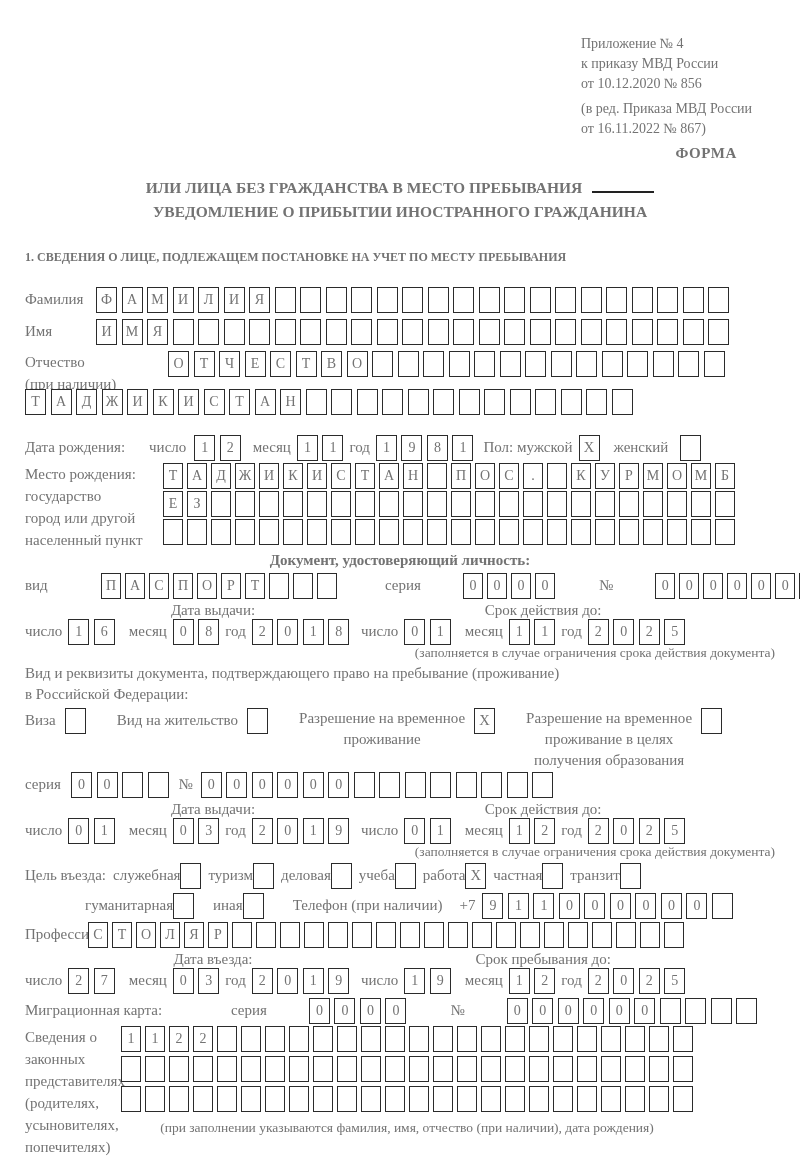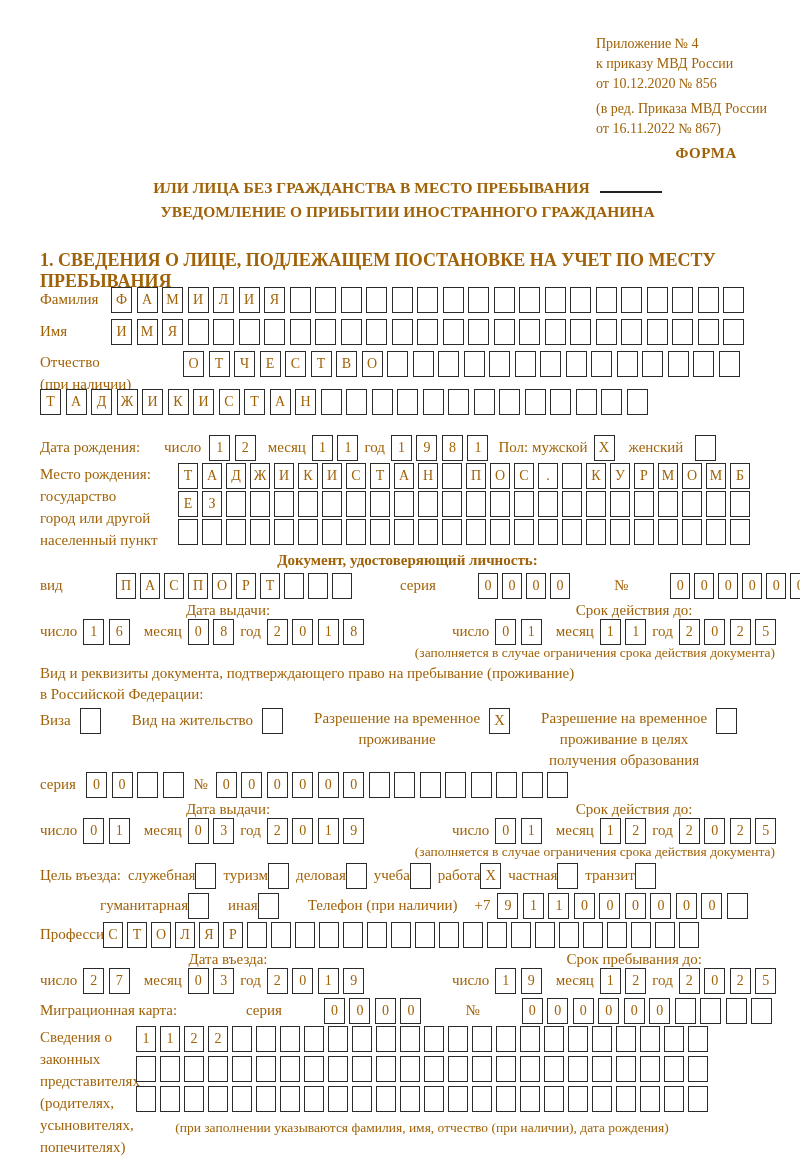--- a/index.html
+++ b/index.html
@@ -1,26 +1,26 @@
 <!DOCTYPE html>
 <html><head>
 <meta charset="utf-8">
 <style>
   html,body { margin:0; padding:0; background:#ffffff; }
   .page {
     position:relative; width:800px; height:1163px; background:#fff;
-    box-sizing:border-box; padding:34px 25px 0 40px; overflow:hidden;
-    font-family:"Liberation Serif", serif; color:#a16207;
+    box-sizing:border-box; padding:34px 25px 0 25px; overflow:hidden;
+    font-family:"Liberation Serif", serif; color:#737373;
   }
   .hdr { margin-left:556px; width:200px; font-size:14px; line-height:20px; }
   .hdr-gap { margin-top:5px; }
   .forma { margin-top:6px; text-align:right; padding-right:38px; font-weight:bold; font-size:15px; letter-spacing:.6px; height:19px; }
   .title { margin-top:12px; text-align:center; font-weight:bold; font-size:15.5px; line-height:24px; }
   .uline { display:inline-block; width:62px; height:12px; border-bottom:2px solid #222; margin-left:10px; }
-  .sec { margin-top:26px; font-weight:bold; font-size:18px; height:20px; }
+  .sec { margin-top:26px; font-weight:bold; font-size:12px; height:20px; }
 
   .lbl { font-size:15px; line-height:24px; white-space:nowrap; }
   .frow { display:flex; align-items:flex-start; height:26px; }
   .bxs { display:inline-flex; gap:4.5px; }
   .b { box-sizing:border-box; flex:0 0 auto; width:21px; height:26px; border:1.5px solid #2b2b2b;
        font-size:14px; line-height:23px; text-align:center; background:#fff; }
   .tight .b { width:20px; }
   .tight { gap:4px; }
   .cb { box-sizing:border-box; display:inline-block; flex:0 0 auto; width:21px; height:26px;
         border:1.5px solid #2b2b2b; font-size:14.5px; line-height:23px; text-align:center; }
@@ -36,21 +36,21 @@
 
   .mlbl { font-size:15px; line-height:22px; }
   .mrow { display:flex; align-items:flex-start; }
   .stack .bxs { margin-bottom:2px; display:flex; }
   .stack3 .bxs { margin-bottom:4px; display:flex; }
 
   .ctr-b { text-align:center; font-weight:bold; font-size:15px; height:18px; line-height:18px; }
 
   .dates { display:flex; }
   .dcolA { width:336px; flex:0 0 336px; }
-  .dcolB { margin-left:76px; }
+  .dcolB { }
   .dhead { text-align:center; font-size:15px; height:18px; line-height:18px; padding-left:40px; }
   .dline { display:flex; align-items:flex-start; gap:6px; height:26px; }
   .note-r { text-align:right; font-size:13.5px; height:16px; line-height:16px; }
   .txt { font-size:15px; line-height:21px; height:21px; }
 
   .cbrow { display:flex; align-items:flex-start; height:64px; font-size:15px;gap:17px; }
   .cbitem { display:flex; align-items:flex-start; gap:9px; }
   .cbl-c { text-align:center; line-height:21px; font-size:15px; }
 
   .prow { display:flex; align-items:flex-start; gap:7px; height:26px; }

